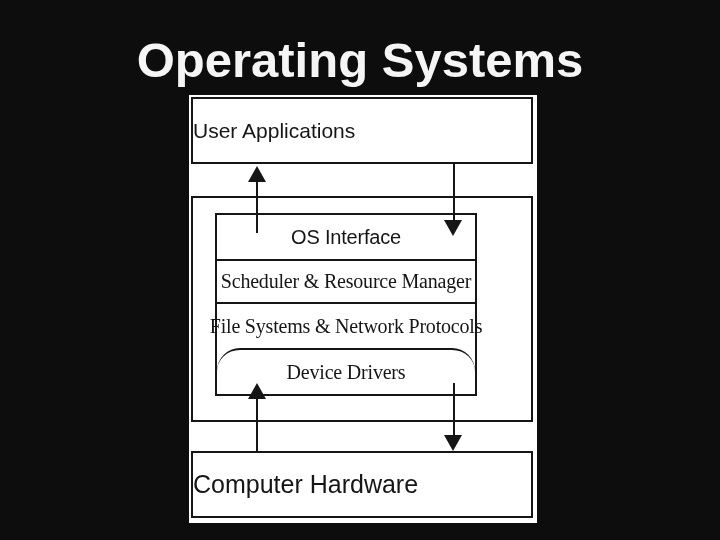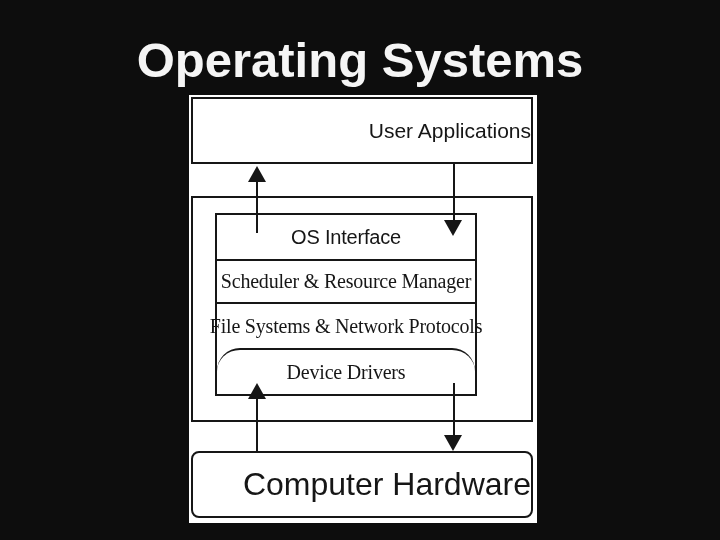--- a/index.html
+++ b/index.html
@@ -25,26 +25,26 @@
   .diagram{
     position:absolute;
     left:189px;top:95px;width:348px;height:428px;
     background:#ffffff;
   }
   .dbox{
     position:absolute;
     box-sizing:border-box;
     border:2px solid #161616;
     background:#ffffff;
-    display:flex;align-items:center;justify-content:flex-end;
+    display:flex;align-items:center;justify-content:flex-start;
     color:#161616;
   }
   .box-a{left:2px;top:2px;width:342px;height:67px;font-size:21px;}
   .box-c{left:2px;top:101px;width:342px;height:226px;}
-  .box-d{left:2px;top:356px;width:342px;height:67px;font-size:32px;border-radius:8px;}
+  .box-d{left:2px;top:356px;width:342px;height:67px;font-size:25px;}
   .box-e{
     position:absolute;
     left:26px;top:118px;width:262px;height:183px;
     box-sizing:border-box;
     border:2px solid #161616;
     background:#ffffff;
     display:flex;flex-direction:column;
   }
   .layer{
     box-sizing:border-box;

